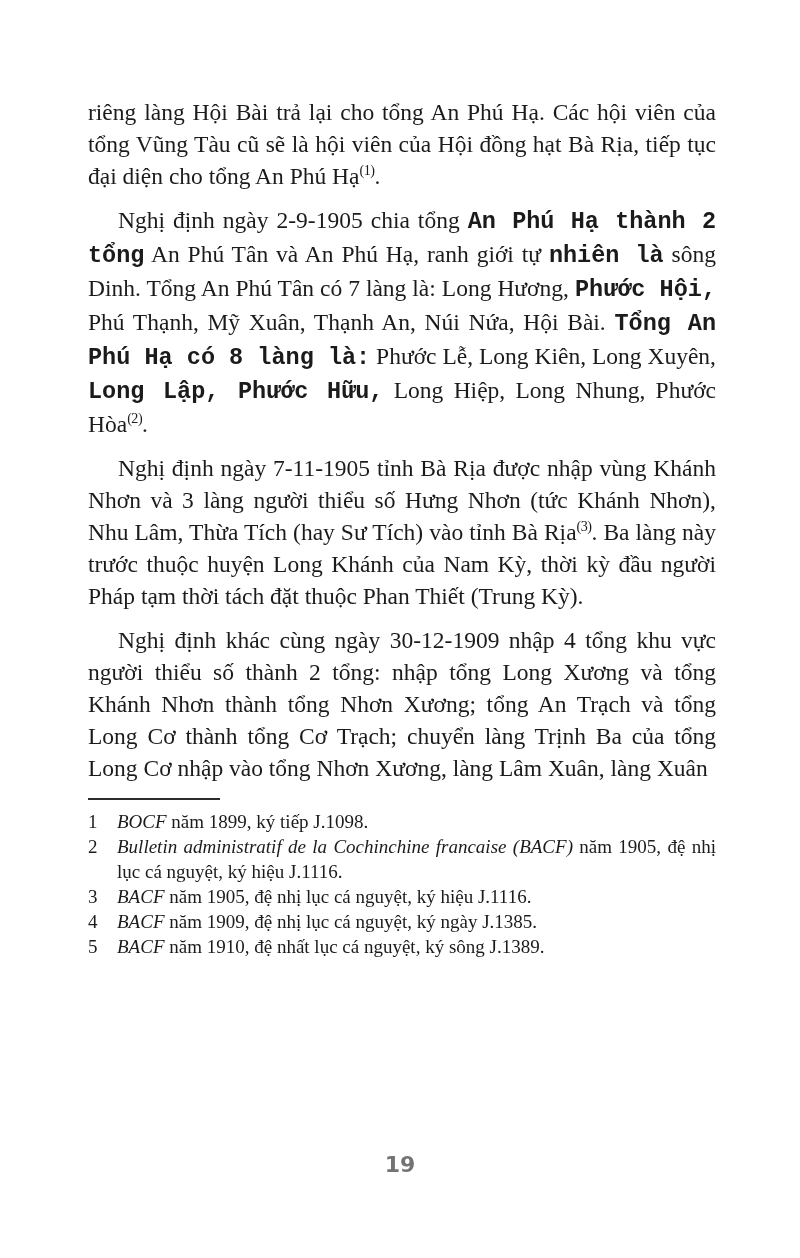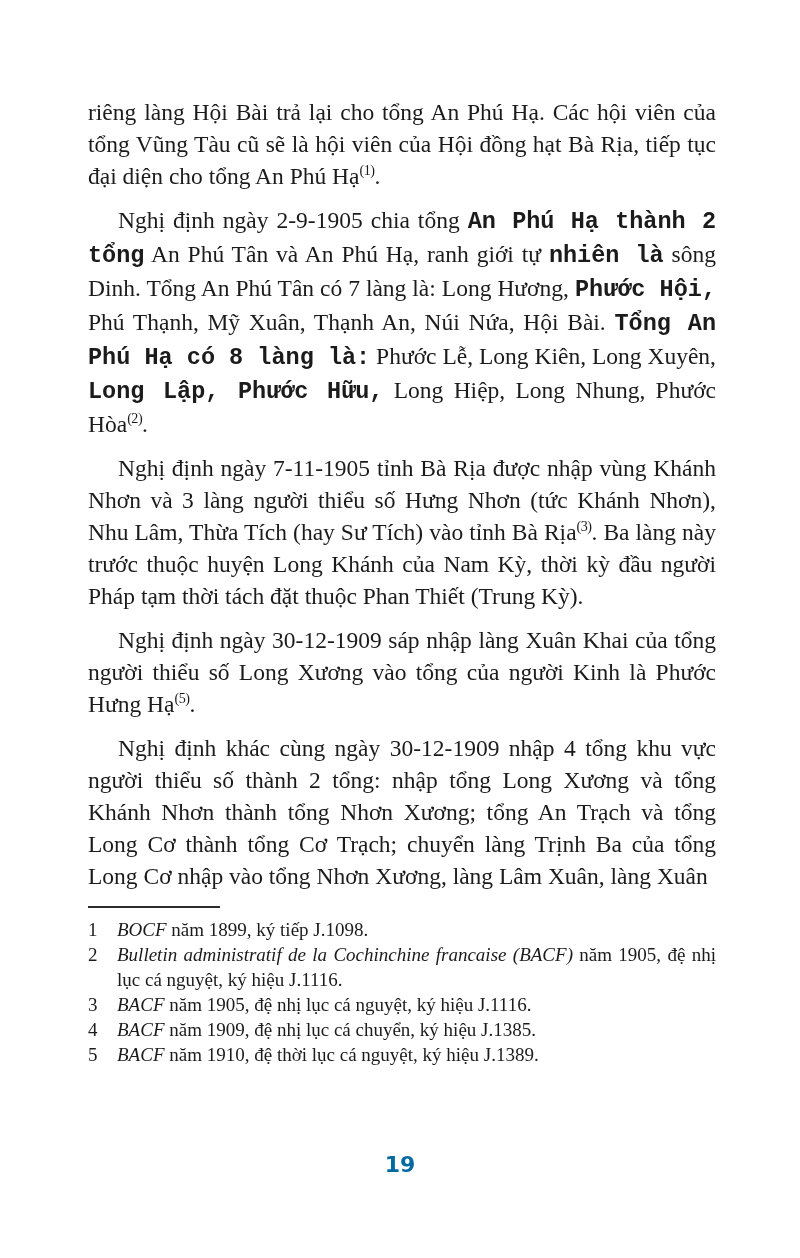--- a/index.html
+++ b/index.html
@@ -64,55 +64,54 @@
   }
   .page-number {
     position: absolute;
     left: 0;
     top: 1152px;
     width: 100%;
     text-align: center;
     font-family: "DejaVu Sans", "Liberation Sans", sans-serif;
     font-weight: bold;
     font-size: 22px;
-    color: #0369a1;
+    color: #737373;
   }
 </style>
 </head>
 <body>
 
 <div class="page">
   <div class="content">
     <div>
         <p class="para"><span>riêng làng Hội Bài trả lại cho tổng An Phú Hạ. Các hội viên của tổng Vũng Tàu cũ sẽ là hội viên của Hội đồng hạt Bà Rịa, tiếp tục đại diện cho tổng An Phú Hạ</span><sup>(1)</sup><span>.</span></p>
         <p class="para indent"><span>Nghị định ngày 2-9-1905 chia tổng </span><span class="b">An Phú Hạ thành 2 tổng</span><span> An Phú Tân và An Phú Hạ, ranh giới tự </span><span class="b">nhiên là</span><span> sông Dinh. Tổng An Phú Tân có 7 làng là: Long Hương, </span><span class="b">Phước Hội,</span><span> Phú Thạnh, Mỹ Xuân, Thạnh An, Núi Nứa, Hội Bài. </span><span class="b">Tổng An Phú Hạ có 8 làng là:</span><span> Phước Lễ, Long Kiên, Long Xuyên, </span><span class="b">Long Lập, Phước Hữu,</span><span> Long Hiệp, Long Nhung, Phước Hòa</span><sup>(2)</sup><span>.</span></p>
         <p class="para indent"><span>Nghị định ngày 7-11-1905 tỉnh Bà Rịa được nhập vùng Khánh Nhơn và 3 làng người thiểu số Hưng Nhơn (tức Khánh Nhơn), Nhu Lâm, Thừa Tích (hay Sư Tích) vào tỉnh Bà Rịa</span><sup>(3)</sup><span>. Ba làng này trước thuộc huyện Long Khánh của Nam Kỳ, thời kỳ đầu người Pháp tạm thời tách đặt thuộc Phan Thiết (Trung Kỳ).</span></p>
-        <p class="para indent"><span>Nghị định ngày 30-12-1909 sáp nhập làng Xuân Khai của tổng người thiểu số Long Xương vào tổng của người Kinh là Phước Hưng Hạ</span><sup>(5)</sup><span>.</span></p>
         <p class="para indent"><span>Nghị định khác cùng ngày 30-12-1909 nhập 4 tổng khu vực người thiểu số thành 2 tổng: nhập tổng Long Xương và tổng Khánh Nhơn thành tổng Nhơn Xương; tổng An Trạch và tổng Long Cơ thành tổng Cơ Trạch; chuyển làng Trịnh Ba của tổng Long Cơ nhập vào tổng Nhơn Xương, làng Lâm Xuân, làng Xuân</span></p>
       </div>
     <div class="footnotes-section">
       <div class="fn-rule"></div>
       <div>
           <div class="fn">
             <div class="fn-num">1</div>
             <div class="fn-text"><span class="i">BOCF</span><span> năm 1899, ký tiếp J.1098.</span></div>
           </div>
           <div class="fn">
             <div class="fn-num">2</div>
             <div class="fn-text"><span class="i">Bulletin administratif de la Cochinchine francaise (BACF)</span><span> năm 1905, đệ nhị lục cá nguyệt, ký hiệu J.1116.</span></div>
           </div>
           <div class="fn">
             <div class="fn-num">3</div>
             <div class="fn-text"><span class="i">BACF</span><span> năm 1905, đệ nhị lục cá nguyệt, ký hiệu J.1116.</span></div>
           </div>
           <div class="fn">
             <div class="fn-num">4</div>
-            <div class="fn-text"><span class="i">BACF</span><span> năm 1909, đệ nhị lục cá chuyển, ký hiệu J.1385.</span></div>
+            <div class="fn-text"><span class="i">BACF</span><span> năm 1909, đệ nhị lục cá nguyệt, ký ngày J.1385.</span></div>
           </div>
           <div class="fn">
             <div class="fn-num">5</div>
-            <div class="fn-text"><span class="i">BACF</span><span> năm 1910, đệ thời lục cá nguyệt, ký hiệu J.1389.</span></div>
+            <div class="fn-text"><span class="i">BACF</span><span> năm 1910, đệ nhất lục cá nguyệt, ký sông J.1389.</span></div>
           </div>
         </div>
     </div>
   </div>
   <div class="page-number">19</div>
 </div>
 
 </body></html>

